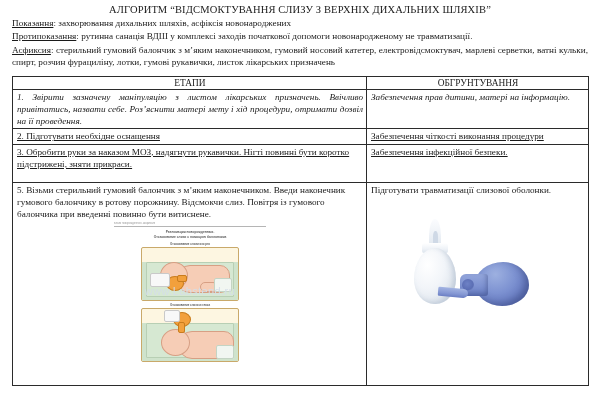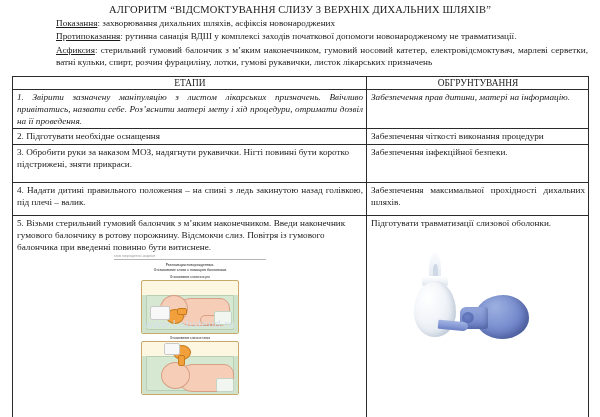--- a/index.html
+++ b/index.html
@@ -24,22 +24,21 @@
   
   .doc-title {
     text-align: center;
     font-size: 10.5px;
     letter-spacing: 0.15px;
     padding: 4px 0 2px 0;
     margin: 0;
     font-weight: normal;
   }
   .intro {
-    padding: 0 12px 0 28px;
-    margin-left: 28px;
+    padding: 0 12px 0 12px;
   }
   .intro p {
     margin: 0 0 1px 0;
     font-size: 9.2px;
     line-height: 12.4px;
     text-align: justify;
   }
   .intro p.justified {
     text-align: justify;
     text-align-last: left;
@@ -70,21 +69,21 @@
     text-align: center;
     padding-top: 0px;
     padding-bottom: 0px;
     height: 11px;
     font-size: 9.4px;
   }
   col.c-steps { width: 354px; }
   col.c-just  { width: 222px; }
 
   td.just-text { text-align: justify; text-align-last: left; }
-  td.plain     { text-align: left; }
+  td.plain     { text-align: left; text-decoration: underline; }
 
   .r1 td { height: 34px; font-style: italic; }
   .r2 td { height: 9px; }
   .r3 td { height: 35px; }
   .r4 td { height: 30px; }
   .r5 td { height: 200px; }
 
   
   .illus {
     margin: 2px auto 0 auto;
@@ -290,24 +289,20 @@
           <td class="just-text">1. Звірити зазначену   маніпуляцію з листом лікарських призначень. Ввічливо привітатись, назвати себе. Роз’яснити матері мету і хід процедури, отримати дозвіл на її проведення.</td>
           <td class="just-text">Забезпечення прав дитини, матері на інформацію.</td>
         </tr>
         <tr class="r2">
           <td class="plain">2. Підготувати необхідне оснащення</td>
           <td class="plain">Забезпечення чіткості виконання процедури</td>
         </tr>
         <tr class="r3">
           <td class="plain">3. Обробити руки за наказом МОЗ, надягнути рукавички. Нігті повинні бути коротко підстрижені, зняти прикраси.</td>
           <td class="plain">Забезпечення інфекційної безпеки.</td>
-        </tr>
-        <tr class="r4">
-          <td class="just-text">4. Надати дитині правильного положення – на спині з ледь закинутою назад голівкою, під плечі – валик.</td>
-          <td class="just-text">Забезпечення максимальної прохідності дихальних шляхів.</td>
         </tr>
         <tr class="r5">
           <td>
             <div class="just-text">5. Візьми стерильний гумовий балончик з м’яким наконечником. Введи наконечник гумового балончику в ротову порожнину. Відсмокчи слиз. Повітря із гумового балончика при введенні повинно бути витиснене.</div>
 
             <div class="illus">
               <div class="illus-topline">Бланк новорожденного.  Асфиксия</div>
               <div class="illus-cap1">Реанимация новорожденных.</div>
               <div class="illus-cap2">Отсасывание слизи с помощью баллончика</div>
 

